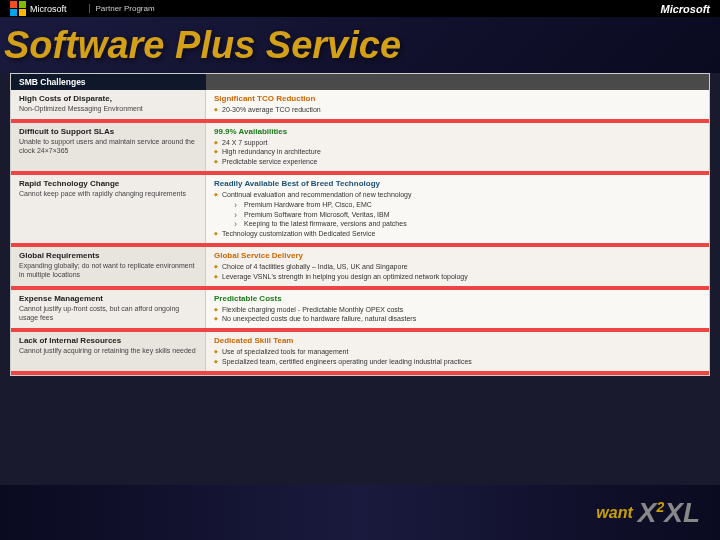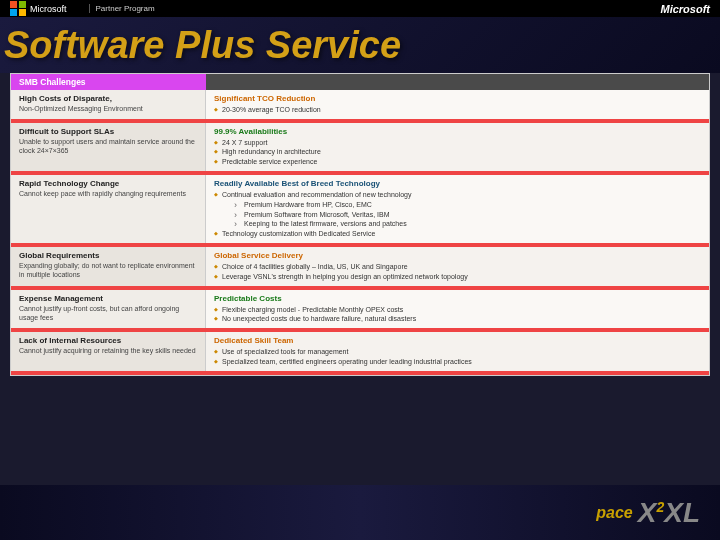--- a/index.html
+++ b/index.html
@@ -87,21 +87,21 @@
       background: #4a4a4a;
     }
     .table-header .col-head {
       color: #fff;
       font-weight: bold;
       font-size: 8.5px;
       padding: 3px 8px;
       background: #555;
     }
     .table-header .col-head:first-child {
-      background: #d946ef;
+      background: #0f172a;
     }
     .table-header .col-head.benefits {
       background: #c8a000;
       color: #fff;
     }
 
     
     .table-body {
       display: flex;
       flex-direction: column;
@@ -351,18 +351,18 @@
           <li>Specialized team, certified engineers operating under leading industrial practices</li>
         </ul>
       </div>
     </div>
 
   </div>
 </div>
 
 <div class="bottom-area">
   <div class="excel-logo">
-    <span class="excel-text">pace</span>
+    <span class="excel-text">want</span>
     <span class="xxl-text">
       <span>X</span><span class="xxl-two">2</span><span>XL</span>
     </span>
   </div>
 </div>
 
 </body></html>

